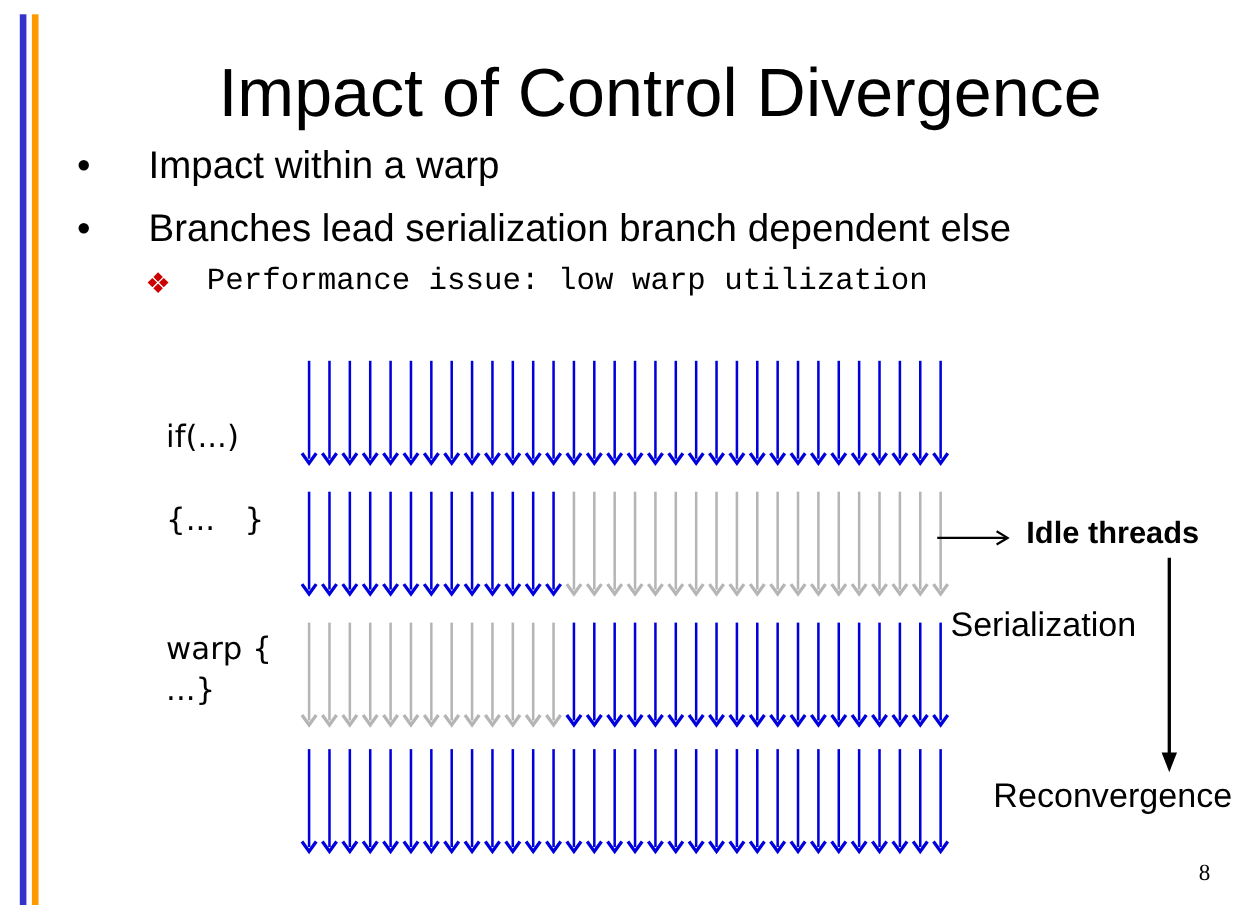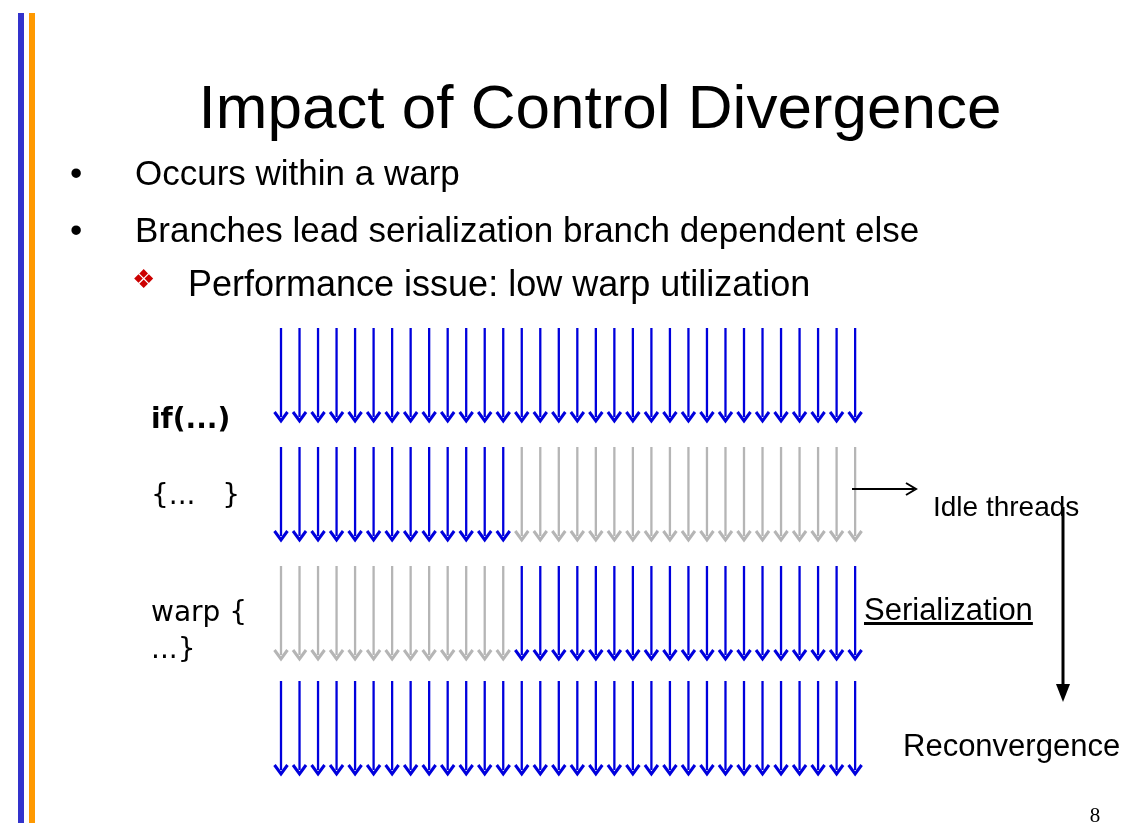--- a/index.html
+++ b/index.html
@@ -1,71 +1,71 @@
 <!DOCTYPE html>
 <html><head>
 <meta charset="utf-8">
 <style>
   html,body{margin:0;padding:0;background:#ffffff;}
   body{width:1123px;height:823px;position:relative;overflow:hidden;
        font-family:"Liberation Sans",sans-serif;color:#000;}
-  .abs{position:absolute;margin-top:22px;}
+  .abs{position:absolute;}
   
   .stripe{position:absolute;top:13px;height:810px;}
   .stripe-blue{left:18px;width:6px;}
   .stripe-orange{left:29px;width:6px;}
   
   .title{left:100px;top:52px;width:1000px;text-align:center;
          font-size:62px;line-height:1.05;white-space:nowrap;}
   
   .bullet-row{left:0;width:1050px;}
   .bullet-glyph{position:absolute;left:70px;top:0;font-size:35px;line-height:1.15;}
   .bullet-text{position:absolute;left:135px;top:0;font-size:35px;line-height:1.15;white-space:nowrap;}
   .subbullet-glyph{position:absolute;left:132px;top:2px;font-size:26px;line-height:1.1;}
-  .subbullet-text{position:absolute;left:188px;top:0;font-size:36px;line-height:1.15;white-space:nowrap;}
+  .subbullet-text{position:absolute;left:188px;top:0;font-size:28px;line-height:1.15;white-space:nowrap;font-family:Liberation Mono, monospace;}
   
   .code-label{font-family:"DejaVu Sans",sans-serif;font-size:28px;line-height:1.15;white-space:pre;}
   
   .annot{font-size:31px;line-height:1.1;white-space:nowrap;}
   .annot-sm{font-size:28px;}
   
   .page-num{left:1080px;top:781px;width:30px;text-align:center;
             font-family:"Liberation Serif",serif;font-size:21px;}
   svg.overlay{position:absolute;left:0;top:0;pointer-events:none;}
 </style>
 </head>
 <body>
 
 <div class="stripe stripe-blue" style="background: rgb(51, 51, 204);"></div>
 <div class="stripe stripe-orange" style="background: rgb(255, 153, 0);"></div>
 
 <div class="abs title">Impact of Control Divergence</div>
 
 <div class="abs bullet-row" style="top:131px;">
   <span class="bullet-glyph">•</span>
-  <span class="bullet-text">Occurs within a warp</span>
+  <span class="bullet-text">Impact within a warp</span>
 </div>
 
 <div class="abs bullet-row" style="top:188px;">
   <span class="bullet-glyph">•</span>
   <span class="bullet-text">Branches lead serialization branch dependent else</span>
 </div>
 
 <div class="abs bullet-row" style="top:241px;">
   <span class="subbullet-glyph" style="color: rgb(204, 0, 0);">❖</span>
   <span class="subbullet-text">Performance issue: low warp utilization</span>
 </div>
 
-<div class="abs code-label" style="left:151px;top:381px;font-weight:bold;">if(...)</div>
+<div class="abs code-label" style="left:151px;top:381px;">if(...)</div>
 <div class="abs code-label" style="left:151px;top:457px;">{...   }</div>
 <div class="abs code-label" style="left:151px;top:574px;">warp {</div>
 <div class="abs code-label" style="left:151px;top:611px;">...}</div>
 
-<div class="abs annot annot-sm" style="left:933px;top:470px;">Idle threads</div>
-<div class="abs annot" style="left:864px;top:571px;text-decoration:underline;">Serialization</div>
+<div class="abs annot annot-sm" style="left:933px;top:470px;font-weight:bold;">Idle threads</div>
+<div class="abs annot" style="left:864px;top:551px;">Serialization</div>
 <div class="abs annot" style="left:903px;top:707px;">Reconvergence!</div>
 
 <div class="abs page-num">8</div>
 
 <svg id="arrow-layer" class="overlay" width="1123" height="823" viewBox="0 0 1123 823">
     <g>
       <line x1="281" y1="328" x2="281" y2="417" stroke="#0000dd" stroke-width="2.3"></line>
       <polyline points="274.5,412 281,421 287.5,412" fill="none" stroke="#0000dd" stroke-width="3"></polyline>
     </g>
     <g>

